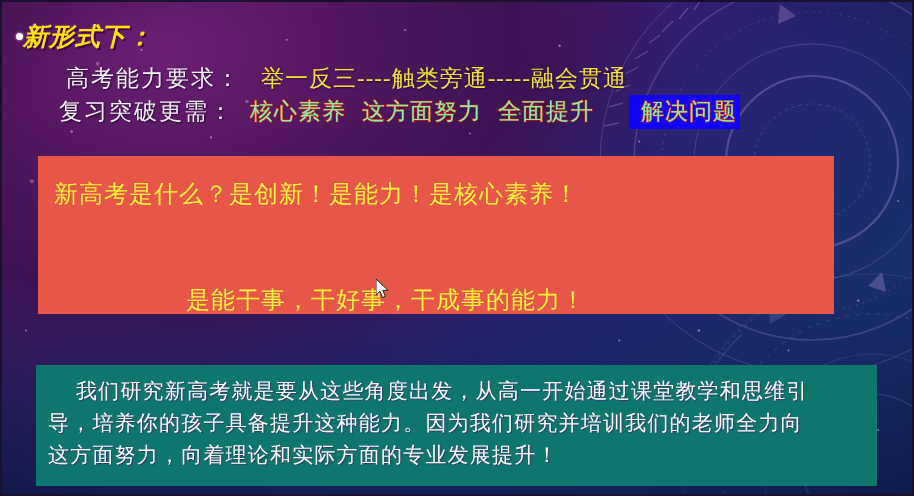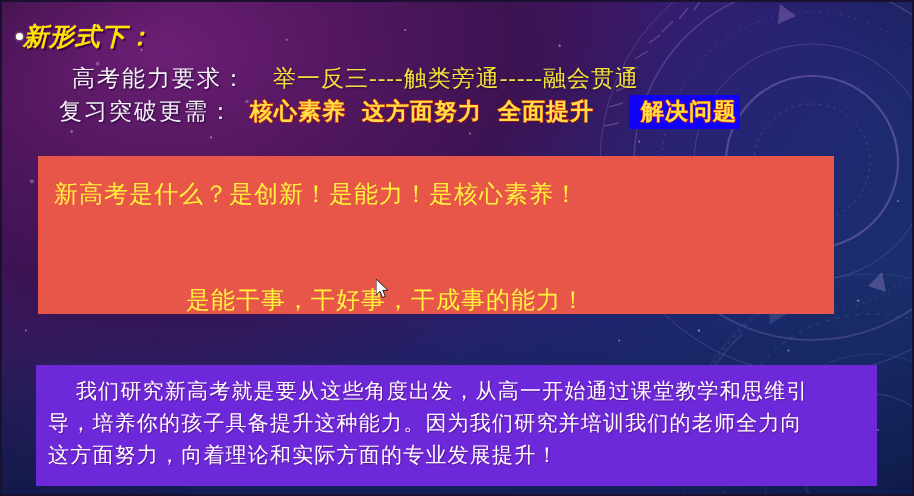--- a/index.html
+++ b/index.html
@@ -89,21 +89,21 @@
     font-size: 25px;
     color: #FFE400;
     letter-spacing: 1px;
     text-shadow: 2px 2px 0 rgba(60,0,70,.85), -1px -1px 0 rgba(120,30,130,.5);
     white-space: nowrap;
   }
 
   .line2 {
     position: absolute;
     left: 14px; top: 61px;
-    display: flex; align-items: center; gap: 26px;
+    display: flex; align-items: center; gap: 20px;
     white-space: nowrap;
   }
   .line2 .dotwrap { position: relative; top: -6px; }
   .line3 {
     position: absolute;
     left: 57px; top: 93px;
     display: flex; align-items: baseline;
     white-space: nowrap;
   }
 
@@ -117,23 +117,23 @@
   .kai-indent { margin-left: 30px; }
   .yellow-kai {
     font-family: "Liberation Serif", "DejaVu Serif", serif;
     font-size: 23px;
     color: #F2E33A;
     letter-spacing: 1px;
     text-shadow: 1px 1px 2px rgba(40,0,55,.8);
   }
   .hei-accent {
     font-family: "DejaVu Sans", sans-serif;
-    font-weight: bold;
+    font-weight: normal;
     font-size: 23px;
-    color: #fde047;
+    color: #86efac;
     letter-spacing: 1px;
     margin-left: 16px;
     -webkit-text-stroke: 1.1px #D81E06;
     paint-order: stroke fill;
     text-shadow: 0 0 1px #D81E06;
   }
   .hei-accent.boxed {
     background: #1200FF;
     padding: 1px 3px 2px 12px;
     margin-left: 35px;
@@ -165,21 +165,21 @@
     left: 374px; top: 277px;
     width: 14px; height: 20px;
     pointer-events: none;
   }
 
   
   .panel-purple {
     position: absolute;
     left: 34px; top: 363px;
     width: 841px; height: 121px;
-    background: #6d28d9;
+    background: #0f766e;
     box-sizing: border-box;
     padding: 10px 12px 0 12px;
   }
   .panel-purple .tline {
     font-family: "Liberation Serif", "DejaVu Serif", serif;
     font-size: 21px;
     color: #FFFFFF;
     letter-spacing: 1.2px;
     line-height: 32px;
     text-shadow: 1px 1px 1px rgba(90,10,110,.55);

